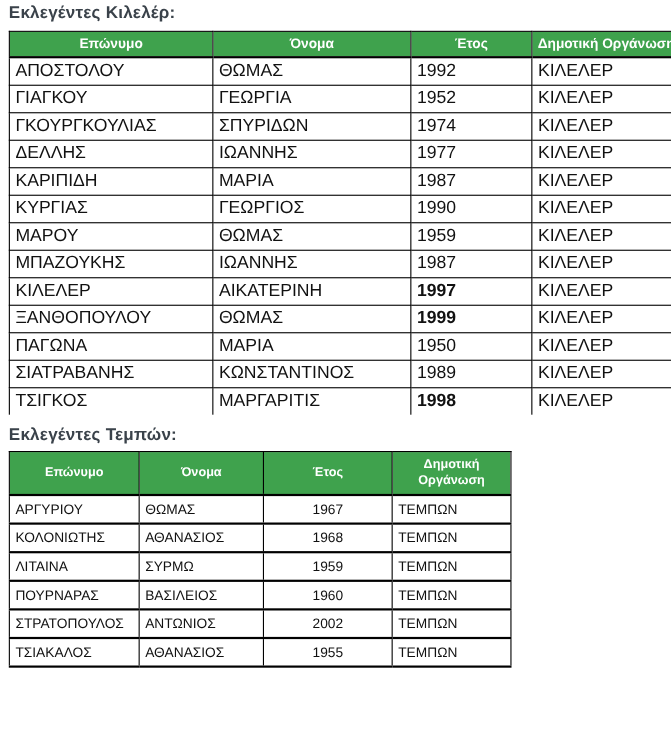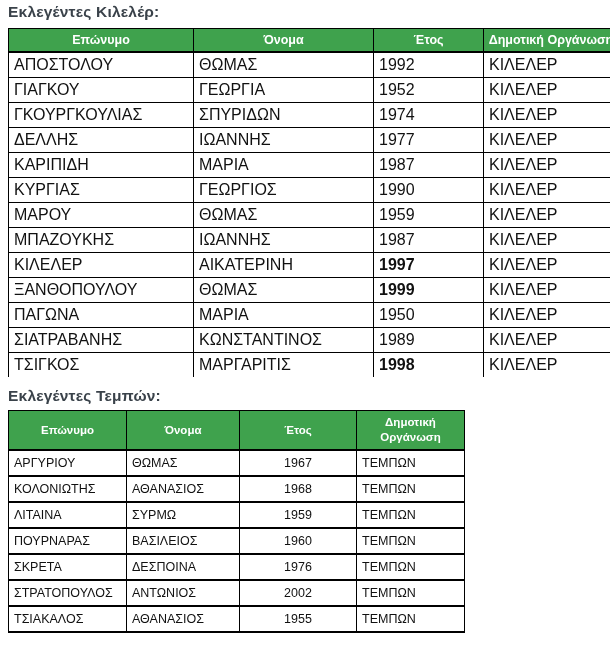--- a/index.html
+++ b/index.html
@@ -207,26 +207,20 @@
           <td class="col-year">1959</td>
           <td class="col-org">ΤΕΜΠΩΝ</td>
         </tr>
         <tr>
           <td class="col-surname">ΠΟΥΡΝΑΡΑΣ</td>
           <td class="col-name">ΒΑΣΙΛΕΙΟΣ</td>
           <td class="col-year">1960</td>
           <td class="col-org">ΤΕΜΠΩΝ</td>
         </tr>
         <tr>
-          <td class="col-surname">ΣΚΡΕΤΑ</td>
-          <td class="col-name">ΔΕΣΠΟΙΝΑ</td>
-          <td class="col-year">1976</td>
-          <td class="col-org">ΤΕΜΠΩΝ</td>
-        </tr>
-        <tr>
           <td class="col-surname">ΣΤΡΑΤΟΠΟΥΛΟΣ</td>
           <td class="col-name">ΑΝΤΩΝΙΟΣ</td>
           <td class="col-year">2002</td>
           <td class="col-org">ΤΕΜΠΩΝ</td>
         </tr>
         <tr>
           <td class="col-surname">ΤΣΙΑΚΑΛΟΣ</td>
           <td class="col-name">ΑΘΑΝΑΣΙΟΣ</td>
           <td class="col-year">1955</td>
           <td class="col-org">ΤΕΜΠΩΝ</td>

